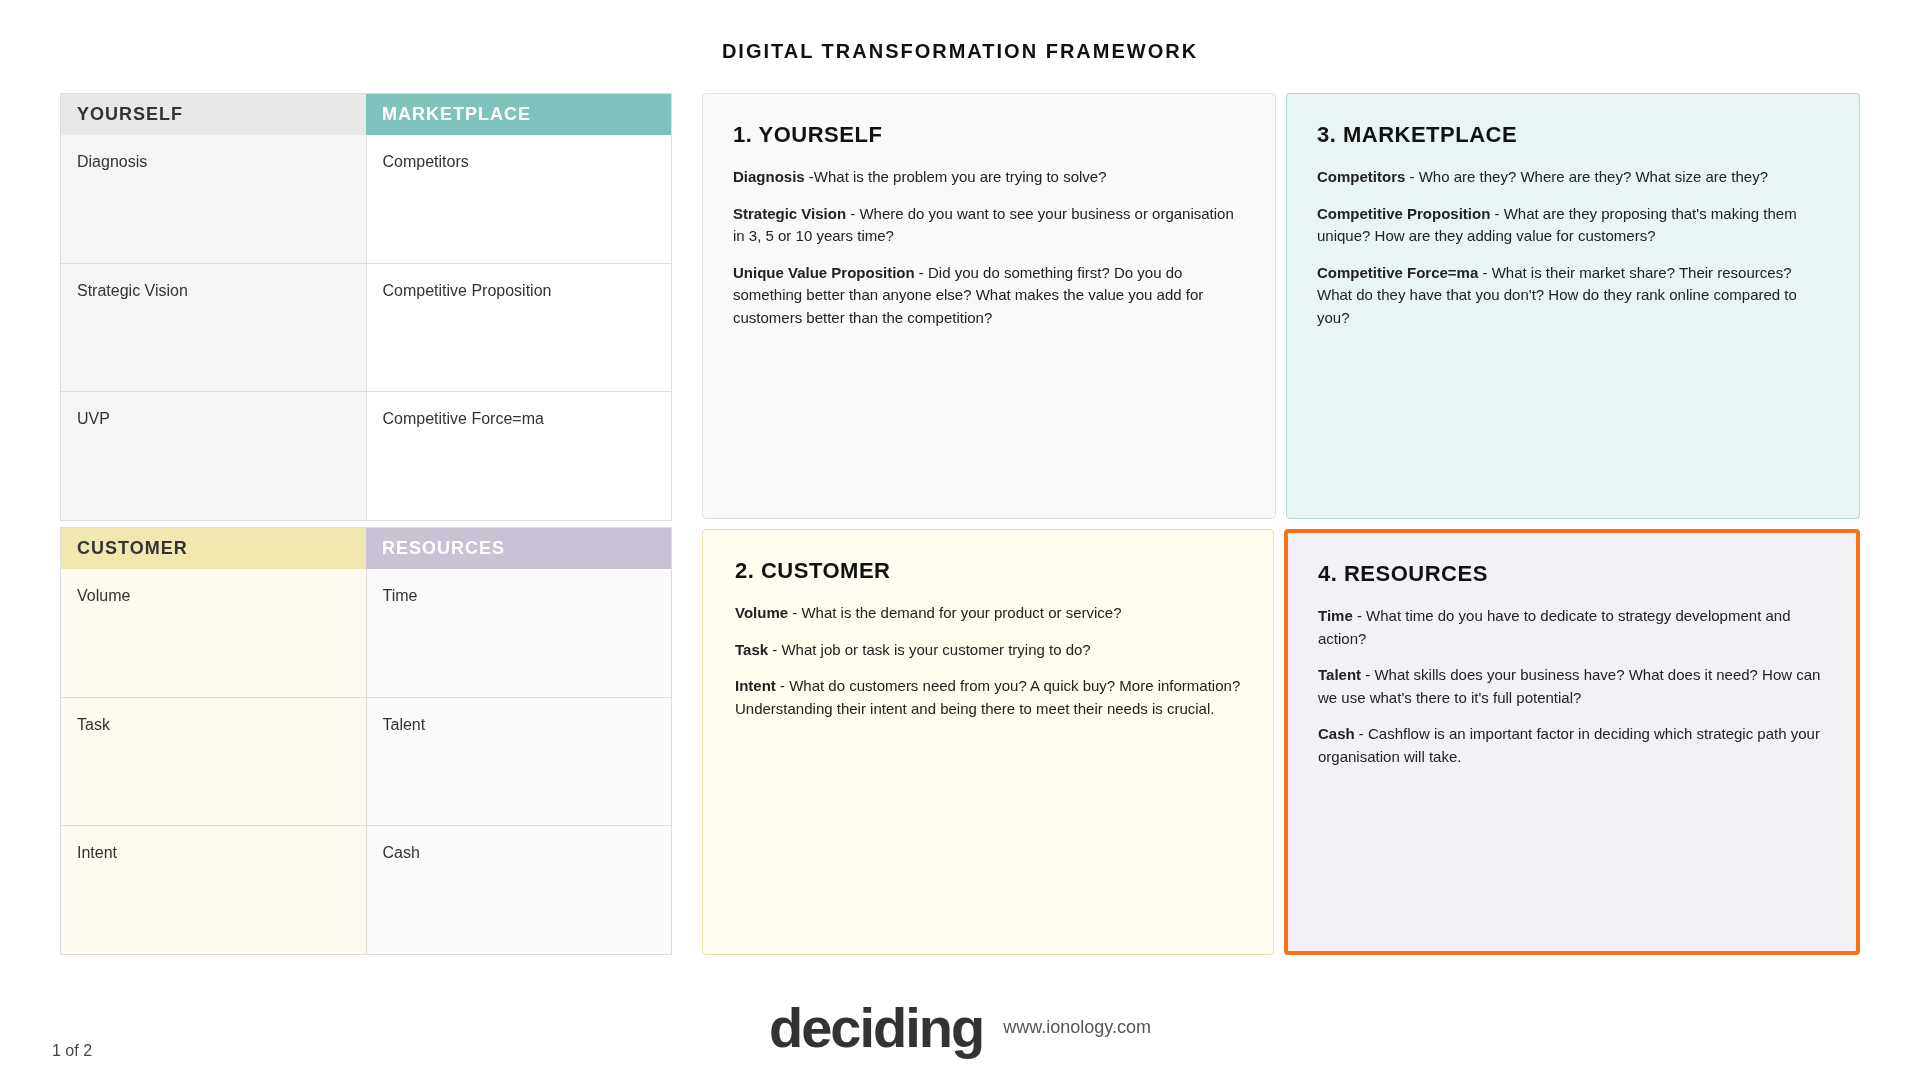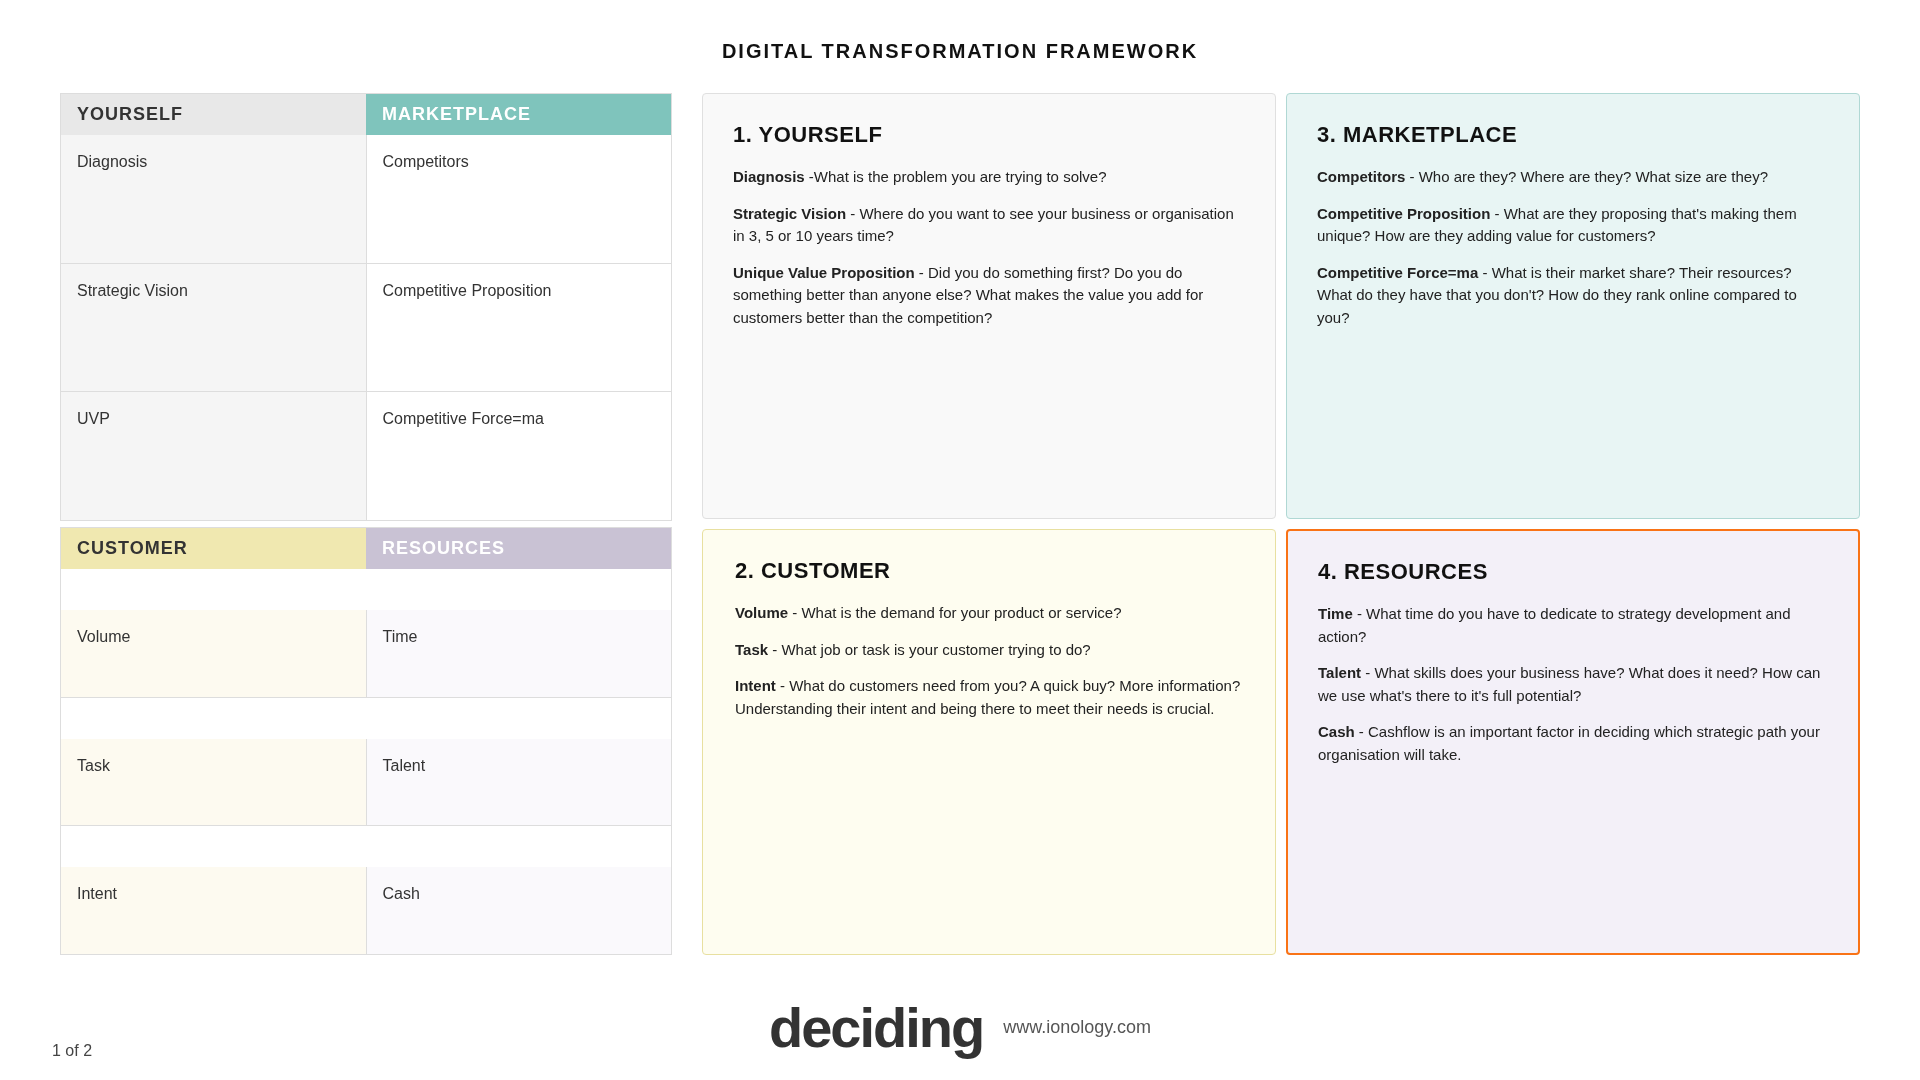--- a/index.html
+++ b/index.html
@@ -117,21 +117,20 @@
     }
 
     .grid-section-top {
       border: 1px solid #ddd;
       margin-bottom: 0;
     }
 
     .grid-section-bottom {
       border: 1px solid #ddd;
       margin-top: 6px;
-      gap: 41px;
     }
 
     
     .right-panels {
       display: flex;
       flex-direction: column;
       flex: 1;
       gap: 10px;
     }
 
@@ -166,21 +165,21 @@
     }
 
     .panel-customer {
       background: #fefdf0;
       border: 1px solid #e8e0a0;
       padding-left: 32px;
     }
 
     .panel-resources {
       background: #f3f0f8;
-      border: 2px solid #f97316;
+      border: 4px solid #f97316;
     }
 
     .panel-title {
       font-size: 22px;
       font-weight: 900;
       color: #111;
       margin-bottom: 18px;
       letter-spacing: 0.5px;
     }
 

